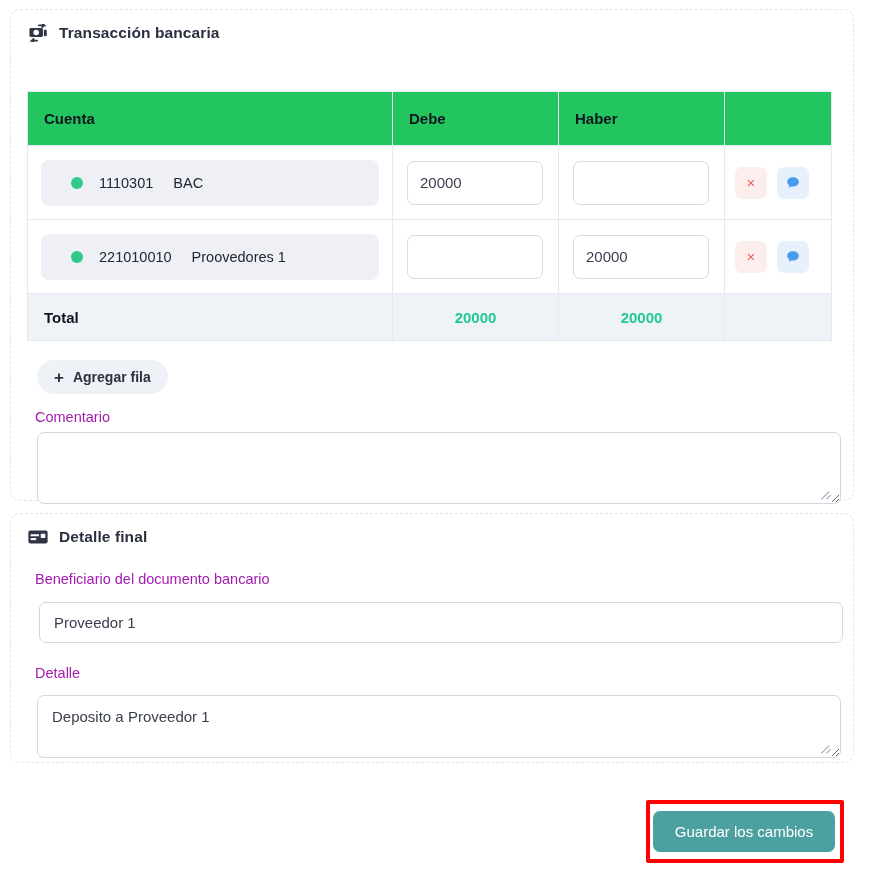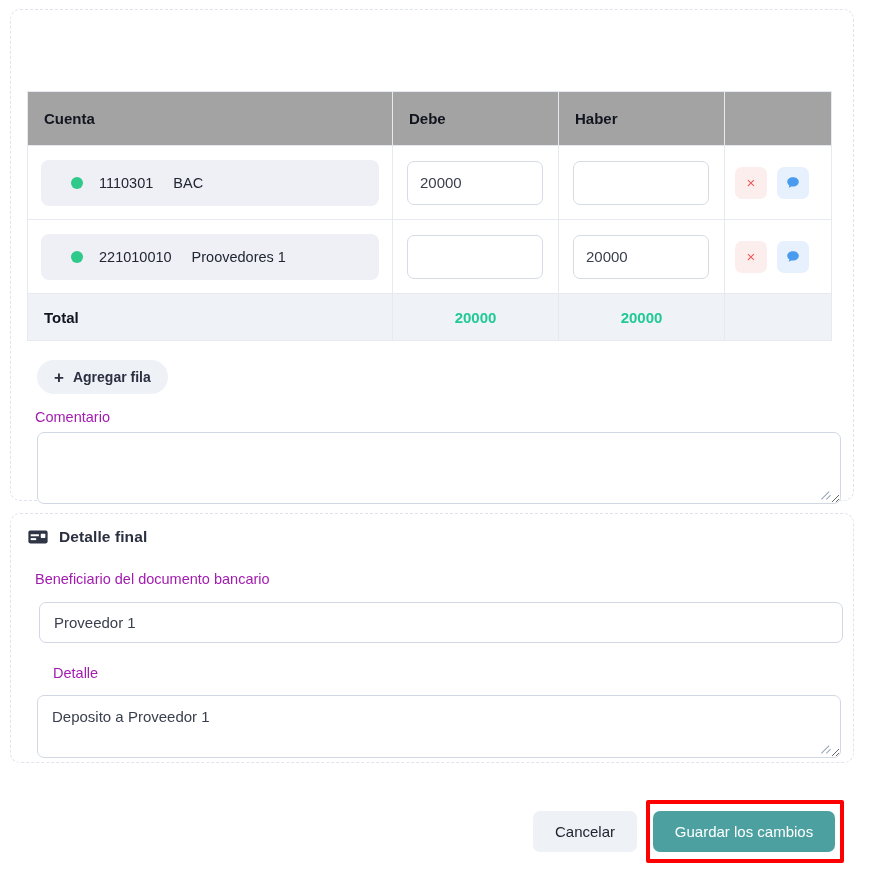--- a/index.html
+++ b/index.html
@@ -32,21 +32,21 @@
   .ic { width: 22px; height: 18px; display: block; flex: 0 0 auto; }
 
   
   .tbl-wrap { position: absolute; left: 16px; top: 81px; width: 804px; }
   table.journal { border-collapse: collapse; width: 804px; table-layout: fixed; }
   table.journal th, table.journal td {
     border: 1px solid #e6e9f0;
     vertical-align: middle;
   }
   table.journal thead th {
-    background: #a3a3a3;
+    background: #22c55e;
     text-align: left;
     font-size: 15px; font-weight: bold; color: #11151f;
     padding: 0 0 0 16px;
     height: 54px;
   }
   .col-acc  { width: 365px; }
   .col-debe { width: 166px; }
   .col-hab  { width: 166px; }
   .col-act  { width: 107px; }
 
@@ -165,20 +165,30 @@
     pointer-events: none;
   }
 </style>
 </head>
 <body>
 
 <div class="page">
 
   <div class="card" id="card-transaction">
 
+    <div class="card-title">
+      <svg class="ic" viewBox="0 0 24 20">
+        <rect x="2.5" y="4.5" width="15" height="10" rx="1.6" fill="#2f3545"></rect>
+        <circle cx="10" cy="9.5" r="3.1" fill="#ffffff"></circle>
+        <path d="M13 1.5 h6 l-2.2 -2 M19 1.5 l-2.2 2" stroke="#2f3545" stroke-width="2" fill="none" stroke-linecap="round"></path>
+        <path d="M11 18.5 h-6 l2.2 -2 M5 18.5 l2.2 2" stroke="#2f3545" stroke-width="2" fill="none" stroke-linecap="round"></path>
+        <rect x="18.5" y="6.5" width="3.2" height="7" rx="1" fill="#2f3545"></rect>
+      </svg>
+      <span class="ttl">Transacción bancaria</span>
+    </div>
 
     <div class="tbl-wrap">
       <table class="journal">
         <colgroup>
           <col class="col-acc">
             <col class="col-debe">
             <col class="col-hab">
             <col class="col-act">
         </colgroup>
         <thead>
@@ -277,25 +287,24 @@
         <rect x="4" y="6" width="9" height="2.2" fill="#ffffff"></rect>
         <rect x="4" y="10.2" width="6" height="2.2" fill="#ffffff"></rect>
         <rect x="15" y="5.5" width="5" height="4.6" rx=".7" fill="#ffffff"></rect>
       </svg>
       <span class="ttl">Detalle final</span>
     </div>
 
     <div class="fld-label" id="lbl-benef" style="top:57px;">Beneficiario del documento bancario</div>
     <input class="txt" id="in-benef" style="top: 88px;" type="text" value="Proveedor 1">
 
-    <div class="fld-label" id="lbl-det" style="top:151px;margin-left:18px;">Detalle</div>
+    <div class="fld-label" id="lbl-det" style="top:151px;">Detalle</div>
     <textarea class="ta" id="ta-det" style="top: 181px;">Deposito a Proveedor 1</textarea>
     <div class="grip" style="left:810px; top:228px;">
       <i style="width:11px; left:0px; top:11px;"></i>
       <i style="width:6px; left:5px; top:11px;"></i>
     </div>
   </div>
 
-  <button class="btn-cancel">Cancelar</button>
   <button class="btn-save">Guardar los cambios</button>
   <div class="highlight-box"></div>
 
 </div>
 
 </body></html>

